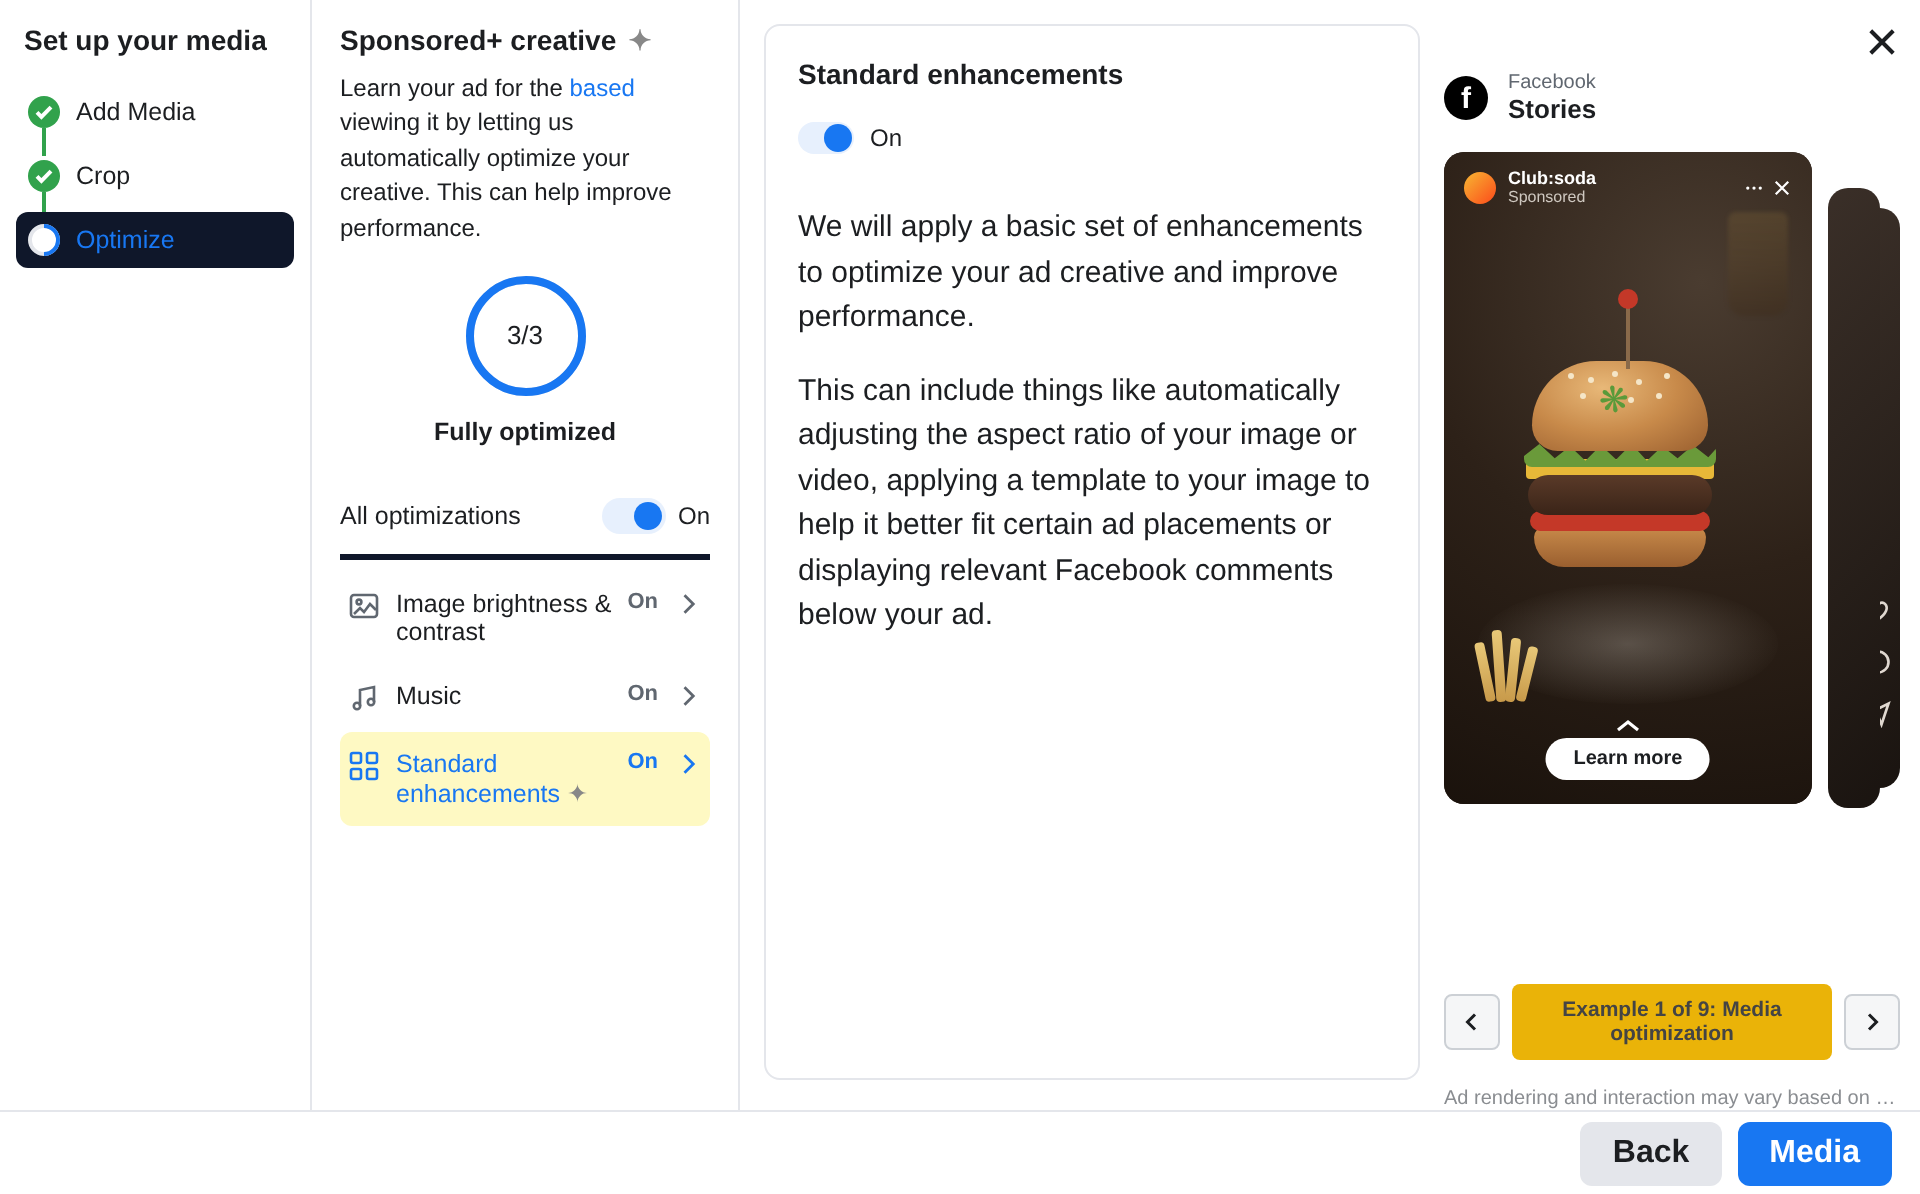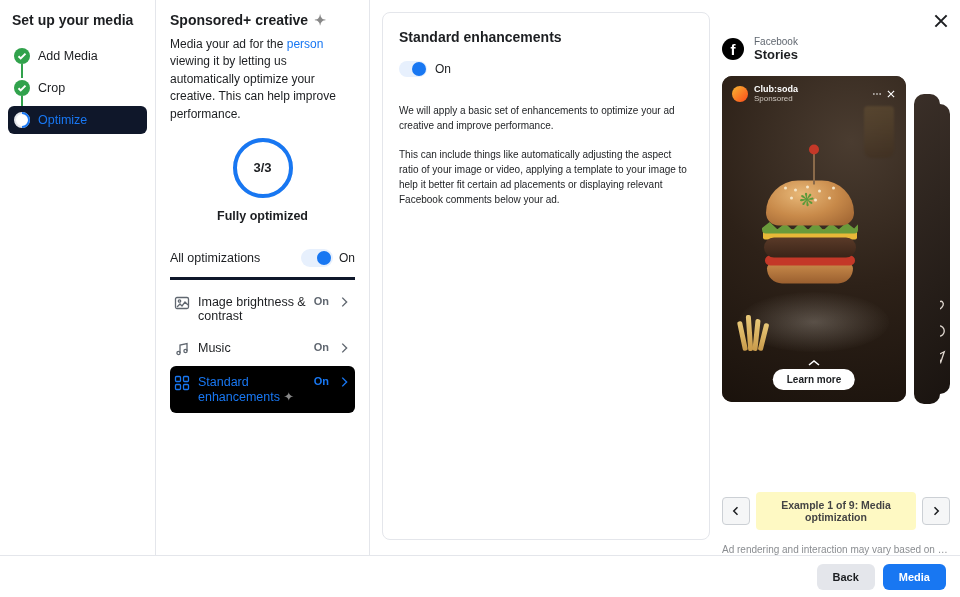--- a/index.html
+++ b/index.html
@@ -13,45 +13,45 @@
 .check-circle { fill: #31a24c; }
 .check-mark { stroke: #fff; stroke-width: 2; fill: none; }
 .step-line { position: absolute; left: 13px; top: 22px; width: 2px; height: 14px; background: #31a24c; z-index: 0; }
 
 .col2 { width: 214px; padding: 12px 14px; border-right: 1px solid #e4e6eb; }
 .col2-title { font-size: 14px; font-weight: 600; margin-bottom: 8px; display: flex; align-items: center; gap: 6px; }
 .sparkle { color: #888; }
 .col2-desc { font-size: 12px; line-height: 1.45; color: #1c1e21; margin-bottom: 14px; }
 .col2-desc .link { color: #1877f2; }
 .ring-wrap { display: flex; flex-direction: column; align-items: center; margin-bottom: 16px; }
-.big-ring { width: 62px; height: 62px; position: relative; font-weight: bold; }
+.big-ring { width: 62px; height: 62px; position: relative; }
 .big-ring svg { transform: rotate(-90deg); }
 .ring-bg { stroke: #e4e6eb; fill: none; stroke-width: 4; }
 .ring-fg { stroke: #1877f2; fill: none; stroke-width: 4; stroke-linecap: round; }
 .ring-text { position: absolute; inset: 0; display: flex; align-items: center; justify-content: center; font-size: 13px; color: #1c1e21; }
 .ring-label { margin-top: 10px; font-size: 12.5px; font-weight: 600; }
 .all-opts { display: flex; align-items: center; justify-content: space-between; padding: 10px 0; border-bottom: 3px solid #0f172a; font-size: 12.5px; }
 .toggle { width: 32px; height: 18px; background: #e7f0fd; border-radius: 10px; position: relative; cursor: pointer; display: inline-block; flex-shrink: 0; }
 .toggle .knob { width: 14px; height: 14px; background: #1877f2; border-radius: 50%; position: absolute; top: 2px; right: 2px; }
 .toggle-row { display: flex; align-items: center; gap: 6px; }
 .toggle-label { font-size: 12px; }
 .opt-item { display: flex; align-items: flex-start; padding: 9px 4px; font-size: 12.5px; gap: 8px; cursor: pointer; border-radius: 6px; }
-.opt-item.active { background: #000000; color: #1877f2; font-weight: 500; }
+.opt-item.active { background: #fef9c3; color: #1877f2; font-weight: 500; }
 .opt-item .lbl { flex: 1; }
 .opt-item .status { font-size: 11px; color: #606770; font-weight: 600; }
 .opt-item.active .status { color: #1877f2; }
 .opt-item .chev { width: 14px; height: 14px; }
 .opt-ico { width: 16px; height: 16px; flex-shrink: 0; }
 .opt-list { margin-top: 6px; }
 
 .col3 { flex: 1; padding: 12px; }
 .detail-card { border: 1px solid #e4e6eb; border-radius: 8px; padding: 16px; height: 528px; }
 .detail-header { display: flex; align-items: center; justify-content: space-between; margin-bottom: 16px; }
 .detail-title { font-size: 14px; font-weight: 600; }
-.detail-body p { font-size: 10px; line-height: 1.5; margin-bottom: 14px; color: #1c1e21; }
+.detail-body p { font-size: 15px; line-height: 1.5; margin-bottom: 14px; color: #1c1e21; }
 .big-toggle { width: 28px; height: 16px; background: #e7f0fd; border-radius: 10px; position: relative; cursor: pointer; }
 .big-toggle .knob { width: 14px; height: 14px; background: #1877f2; border-radius: 50%; position: absolute; top: 1px; right: 1px; }
 .big-toggle-row { display: flex; align-items: center; gap: 8px; font-size: 12px;}
 
 .col4 { width: 238px; padding: 12px 10px 0 0; display: flex; flex-direction: column; }
 .close-row { display: flex; justify-content: flex-end; padding-bottom: 6px; }
 .close-x { width: 18px; height: 18px; cursor: pointer; color: #1c1e21; }
 .placement { display: flex; align-items: center; gap: 10px; margin-bottom: 14px; }
 .fb-ico { width: 22px; height: 22px; background: #000; color: #fff; border-radius: 50%; display: flex; align-items: center; justify-content: center; font-weight: bold; font-size: 15px; }
 .placement-txt .plat { font-size: 10px; color: #606770; }
@@ -91,25 +91,25 @@
 .fry:nth-child(2){ transform: rotate(-4deg); height: 36px;}
 .fry:nth-child(3){ transform: rotate(6deg); height: 32px;}
 .fry:nth-child(4){ transform: rotate(14deg); height: 28px;}
 .beer { position: absolute; top: 30px; right: 12px; width: 30px; height: 52px; background: linear-gradient(rgba(200,160,80,0.3), rgba(60,40,20,0.6)); border-radius: 4px 4px 8px 8px; opacity: 0.5; filter: blur(1px);}
 .cta { position: absolute; bottom: 12px; left: 50%; transform: translateX(-50%); background: #fff; color: #1c1e21; padding: 5px 14px; border-radius: 16px; font-size: 10px; font-weight: 600; z-index: 3; }
 .cta-arrow { position: absolute; bottom: 34px; left: 50%; transform: translateX(-50%); z-index: 3; }
 
 .carousel-nav { display: flex; align-items: center; gap: 6px; margin-top: 14px; margin-bottom: 8px; }
 .nav-btn { width: 28px; height: 28px; border: 1px solid #ccd0d5; background: #f5f6f7; border-radius: 4px; display: flex; align-items: center; justify-content: center; cursor: pointer; }
 .nav-btn svg { width: 12px; height: 12px; }
-.nav-label { flex: 1; text-align: center; font-size: 10.5px; background: #fef9c3; padding: 7px 4px; border-radius: 4px; color: #444; font-weight: 600;}
+.nav-label { flex: 1; text-align: center; font-size: 10.5px; background: #eab308; padding: 7px 4px; border-radius: 4px; color: #444; font-weight: 600;}
 .disclaimer { font-size: 10px; color: #8a8d91; margin-top: 6px; white-space: nowrap; overflow: hidden; text-overflow: ellipsis;}
 
 .footer { height: 42px; border-top: 1px solid #e4e6eb; display: flex; justify-content: flex-end; align-items: center; padding: 0 14px; gap: 8px; }
-.btn { padding: 7px 16px; border-radius: 6px; font-size: 11px; font-weight: 600; cursor: pointer; border: none; }
+.btn { padding: 7px 16px; border-radius: 6px; font-size: 16px; font-weight: 600; cursor: pointer; border: none; }
 .btn-back { background: #e4e6eb; color: #1c1e21; }
 .btn-save { background: #1877f2; color: #fff; }
 </style>
 </head>
 <body>
 
 <div class="main">
 
   <div class="sidebar">
     <div class="sidebar-title">Set up your media</div>
@@ -137,21 +137,21 @@
       <span>Optimize</span>
     </div>
   </div>
 
   <div class="col2">
     <div class="col2-title">
       <span>Sponsored+ creative</span>
       <span class="sparkle">✦</span>
     </div>
     <div class="col2-desc">
-      <span>Media your ad for the </span><span class="link">person</span><span> viewing it by letting us automatically optimize your creative. This can help improve performance.</span>
+      <span>Learn your ad for the </span><span class="link">based</span><span> viewing it by letting us automatically optimize your creative. This can help improve performance.</span>
     </div>
     <div class="ring-wrap">
       <div class="big-ring">
         <svg width="62" height="62" viewBox="0 0 62 62">
           <circle class="ring-bg" cx="31" cy="31" r="28"></circle>
           <circle class="ring-fg" cx="31" cy="31" r="28" stroke-dasharray="176" stroke-dashoffset="0"></circle>
         </svg>
         <div class="ring-text">3/3</div>
       </div>
       <div class="ring-label">Fully optimized</div>

